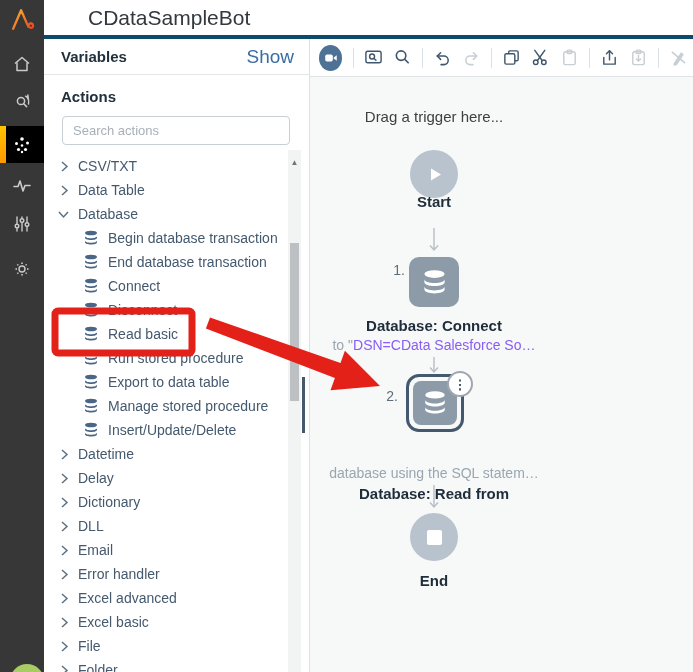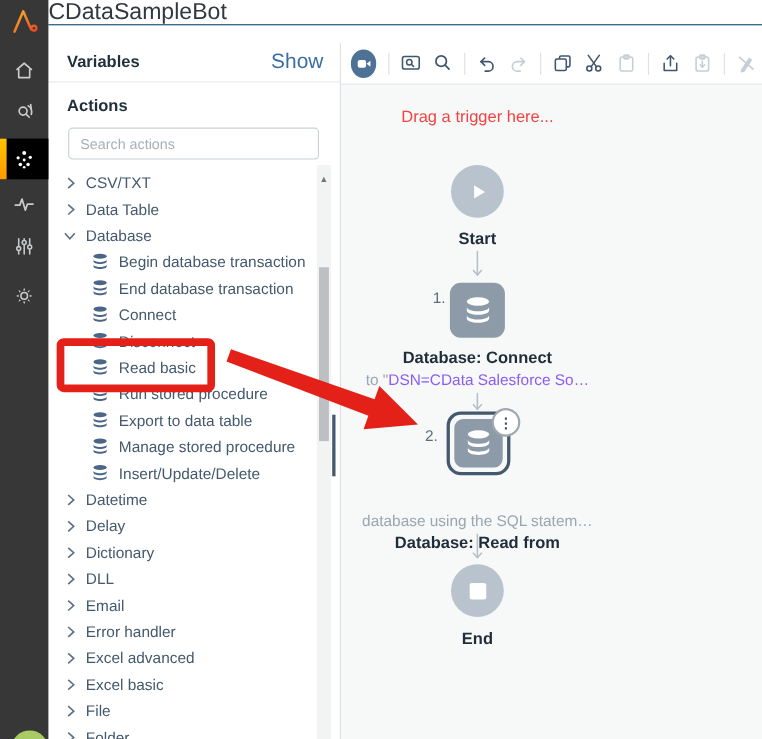--- a/index.html
+++ b/index.html
@@ -13,22 +13,22 @@
              display:flex; flex-direction:column; align-items:center; }
   .sb-logo { height:40px; width:44px; display:flex; align-items:center; justify-content:center; }
   .sb-item { width:44px; height:32px; display:flex; align-items:center; justify-content:center; color:#c9cbcc; }
   .sb-item svg { display:block; }
   .sb-item.active { height:37px; margin-top:8px; background:#000; position:relative; color:#fff; }
   .sb-item.active::before { content:""; position:absolute; left:0; top:0; bottom:0; width:6px;
                             background:linear-gradient(#ffc400,#ff9800); }
   .help-bubble { position:absolute; left:10px; top:664px; width:34px; height:34px; border-radius:50%;
                  background:#a9cb63; z-index:7; }
   
-  .topbar { position:absolute; left:44px; right:0; top:0; height:23px; background:#fff;
-            border-bottom:1px solid #0c4a6e; display:flex; align-items:center; }
+  .topbar { position:absolute; left:44px; right:0; top:0; height:39px; background:#fff;
+            border-bottom:4px solid #0c4a6e; display:flex; align-items:center; padding-left:44px; }
   .app-title { font-size:21px; color:#32383d; }
   
   .panel { position:absolute; left:44px; top:39px; width:265px; bottom:0; background:#fff; }
   .vars-row { height:36px; border-bottom:1px solid #e4e7e9; display:flex; align-items:center;
               justify-content:space-between; padding:0 15px 0 17px; }
   .vars-title { font-weight:bold; font-size:15px; color:#20303c; }
   .show-link { font-size:19px; color:#3a6da3; cursor:pointer; }
   .actions-title { margin:13px 0 0 17px; font-weight:bold; font-size:15px; color:#20303c; }
   .search-wrap { margin:11px 0 0 18px; }
   .search-input { width:228px; height:29px; border:1px solid #c9cfd4; border-radius:4px;
@@ -51,21 +51,21 @@
   .cv-toolbar { height:38px; background:#fff; border-bottom:1px solid #e0e4e7;
                 display:flex; align-items:center; padding-left:8px; }
   .tb { width:19px; height:19px; margin:0 5px; color:#3f576e; cursor:pointer; }
   .tb.disabled { color:#c7ced4; }
   .tb svg { display:block; }
   .record-btn { width:26px; height:26px; border-radius:50%; background:#4e7296; margin:0 6px 0 1px;
                 display:flex; align-items:center; justify-content:center; cursor:pointer; }
   .sep { width:1px; height:20px; background:#dbe0e4; margin:0 5px; }
   .cv-body { position:relative; height:calc(100% - 38px); }
   .centered { position:absolute; left:0; width:248px; text-align:center; }
-  .trigger-hint { top:21px; font-size:15px; color:#ef4444; }
+  .trigger-hint { top:31px; font-size:15px; color:#404040; }
   .circle-node { position:absolute; width:48px; height:48px; border-radius:50%; background:#b9c3cd;
                  display:flex; align-items:center; justify-content:center; cursor:pointer; }
   .node-label { font-weight:bold; font-size:15px; color:#1f2d3a; }
   .connector { position:absolute; left:118px; }
   .sq-node { position:absolute; width:50px; height:50px; border-radius:10px; background:#8d9aa7;
              display:flex; align-items:center; justify-content:center; color:#fff; cursor:pointer; }
   .sel-outline { position:absolute; left:96px; top:297px; width:58px; height:58px; border:3px solid #45596e;
                  border-radius:13px; display:flex; align-items:center; justify-content:center; cursor:pointer; }
   .sel-outline .inner { width:44px; height:44px; border-radius:8px; background:#8d9aa7;
                         display:flex; align-items:center; justify-content:center; color:#fff; }
@@ -401,21 +401,21 @@
   </div>
 
   <div class="cv-body">
     <div class="centered trigger-hint">Drag a trigger here...</div>
 
     <div class="circle-node" style="left:100px; top:73px;">
       <svg width="19" height="19" viewBox="0 0 19 19">
           <polygon points="6,3.5 16,9.5 6,15.5" fill="#fff"></polygon>
         </svg>
     </div>
-    <div class="centered node-label" style="top:132px;">Start</div>
+    <div class="centered node-label" style="top:116px;">Start</div>
 
     <svg class="connector" style="top:151px;" width="12" height="24">
       <line x1="6" y1="0" x2="6" y2="22" stroke="#b6bec6" stroke-width="1.4"></line>
       <polyline points="2,17.5 6,22 10,17.5" fill="none" stroke="#b6bec6" stroke-width="1.4"></polyline>
     </svg>
 
     <div class="node-num" style="left:80px; top:185px; width:15px; text-align:right;">1.</div>
     <div class="sq-node" style="left:99px; top:180px;">
       <svg width="27" height="27" viewBox="0 0 16 16" fill="currentColor">
           <ellipse cx="8" cy="3" rx="6" ry="2.3"></ellipse>

